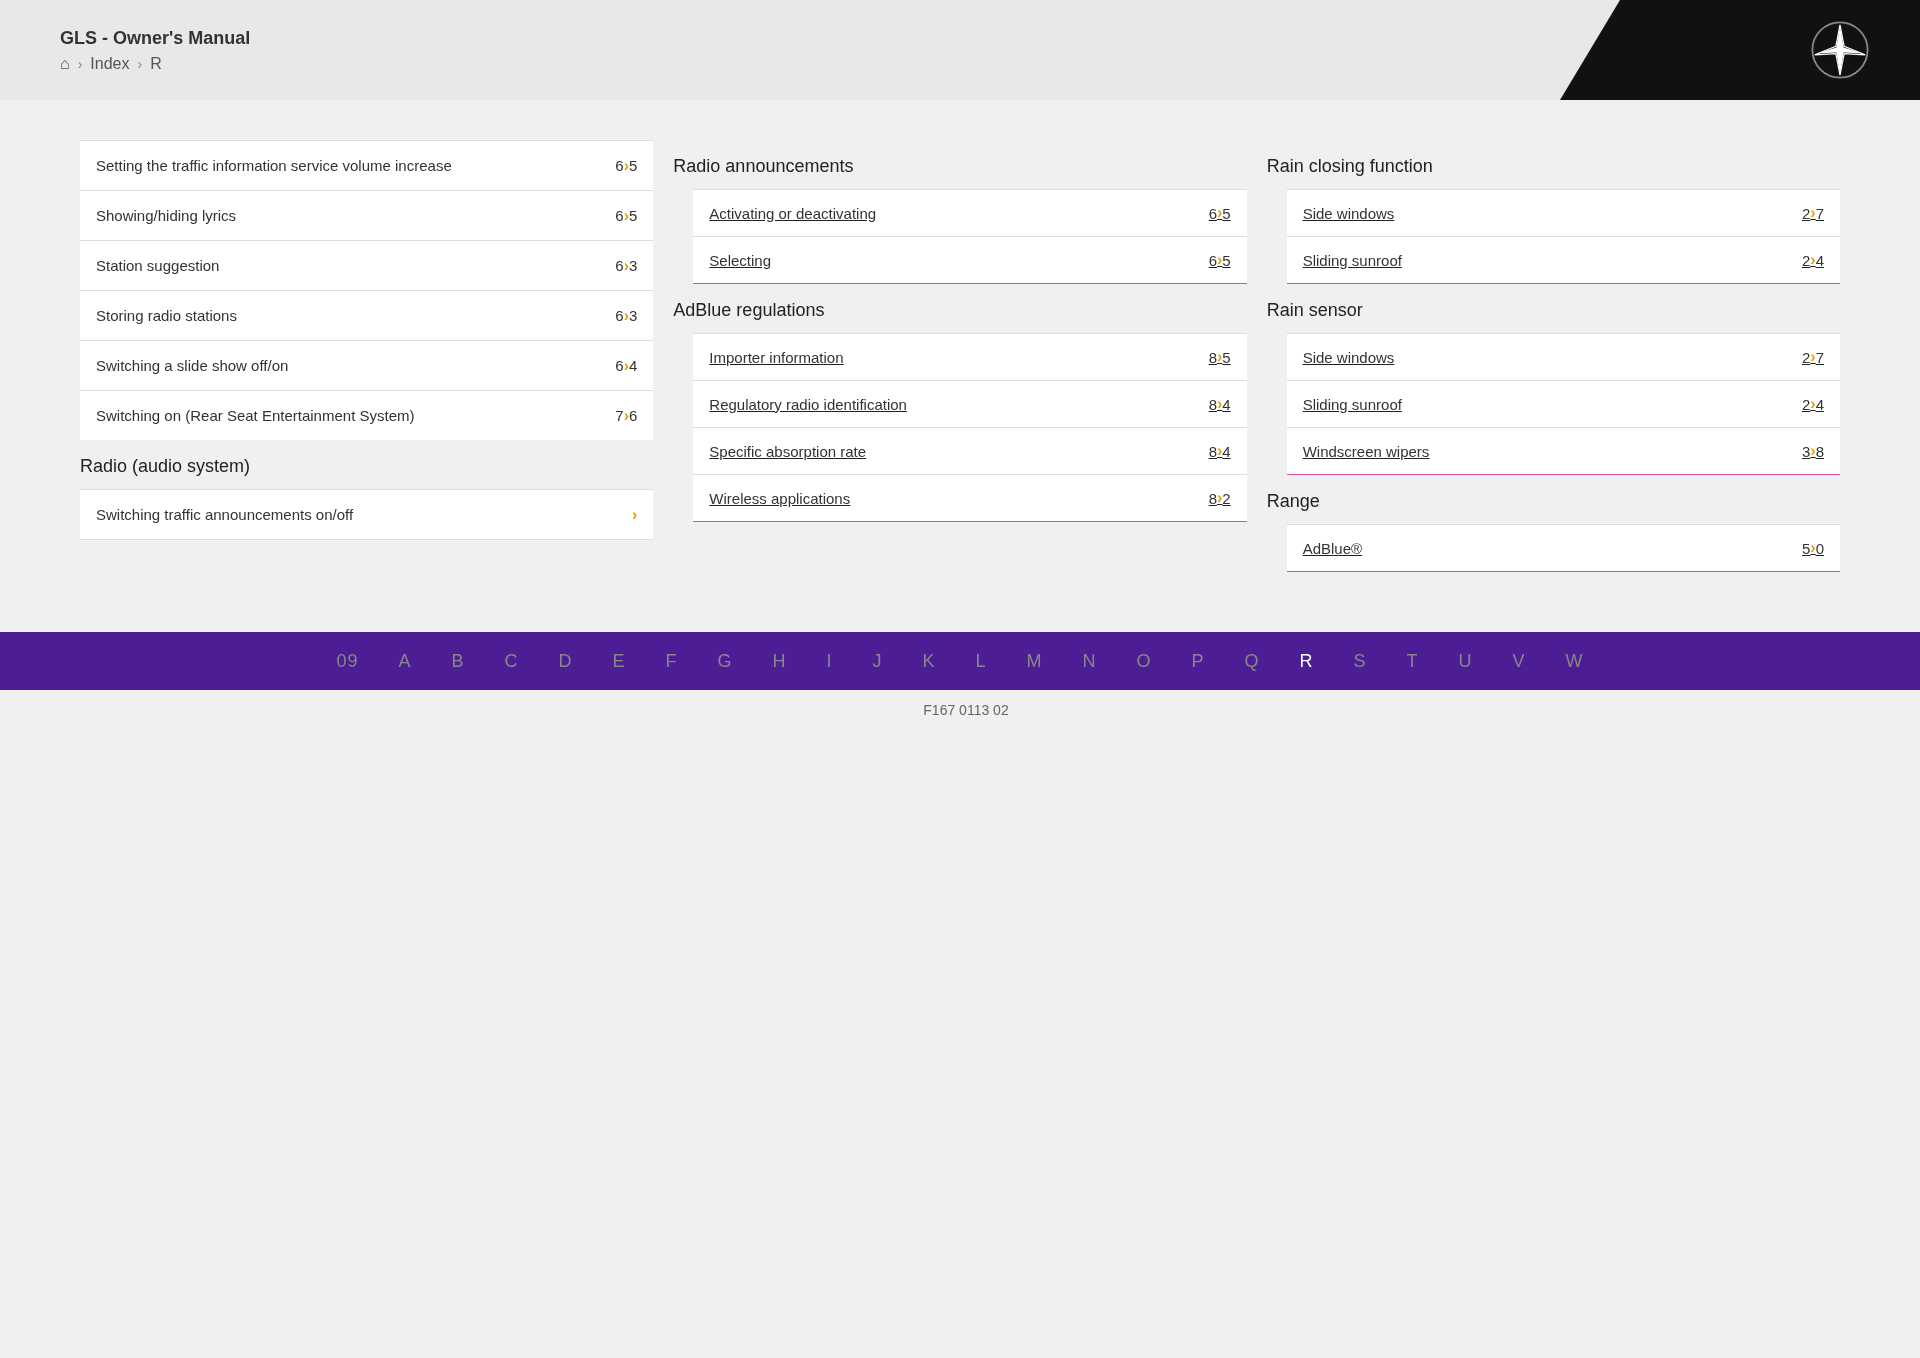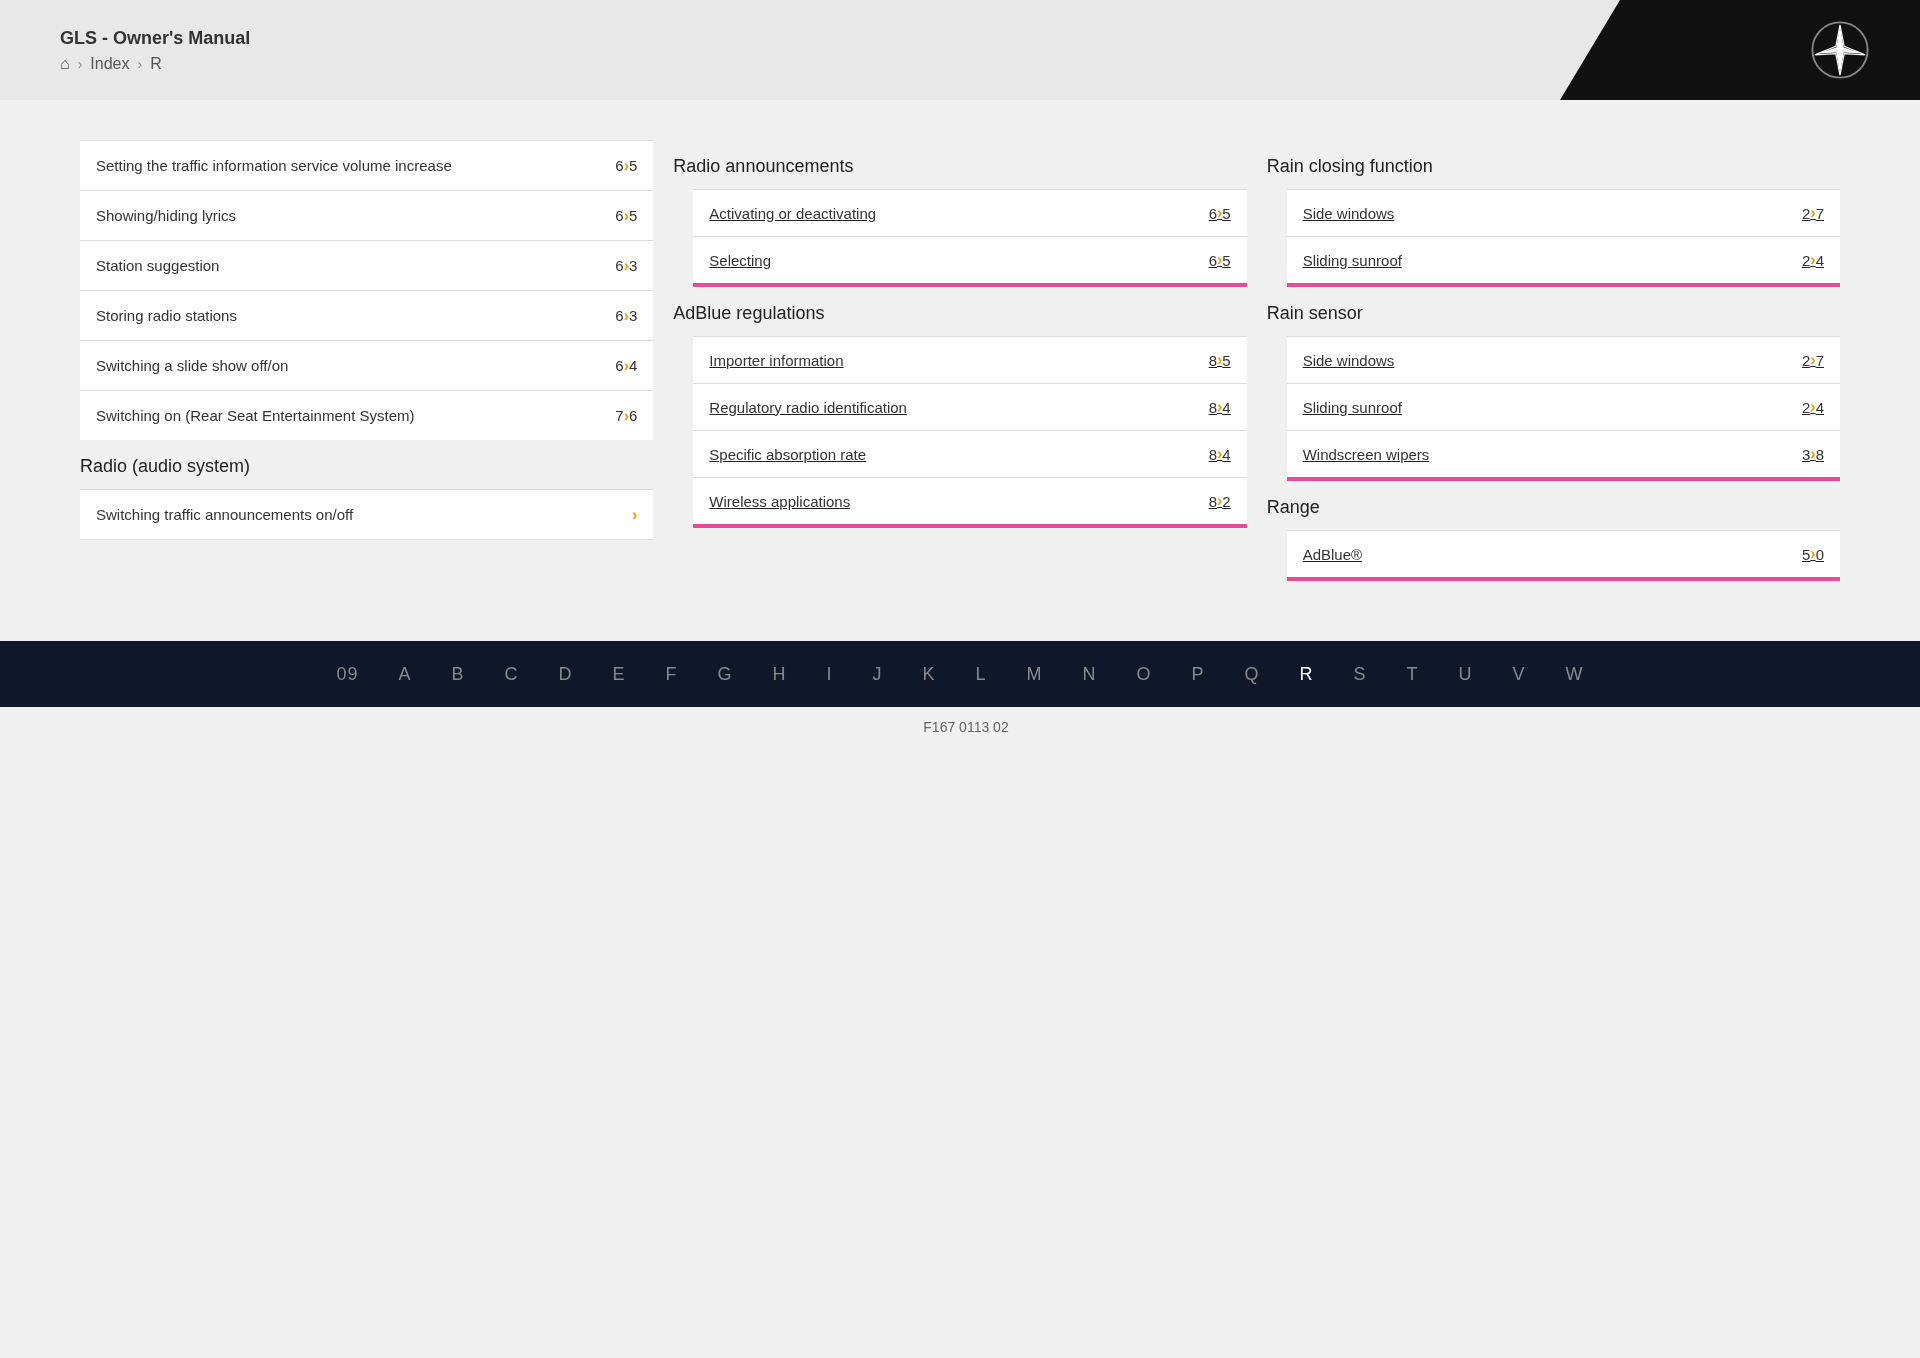--- a/index.html
+++ b/index.html
@@ -133,40 +133,40 @@
       display: flex;
       align-items: center;
       justify-content: space-between;
       padding: 14px 16px;
       background: #fff;
       border-top: 1px solid #ddd;
       cursor: pointer;
       text-decoration: underline;
     }
     .sub-entry:last-child {
-      border-bottom: 4px solid #ec4899;
+      border-bottom: 1px solid #ec4899;
     }
     .sub-entry-label {
       font-size: 15px;
       color: #333;
       flex: 1;
       padding-right: 10px;
     }
     .sub-entry-page {
       font-size: 15px;
       color: #333;
       white-space: nowrap;
       display: flex;
       align-items: center;
     }
 
     
     .alpha-nav {
-      background: #0f172a;
-      height: 66px;
+      background: #4c1d95;
+      height: 58px;
       display: flex;
       align-items: center;
       justify-content: center;
       gap: 4px;
       padding: 0 40px;
       margin-top: auto;
     }
     .alpha-item {
       color: #888;
       font-size: 18px;

